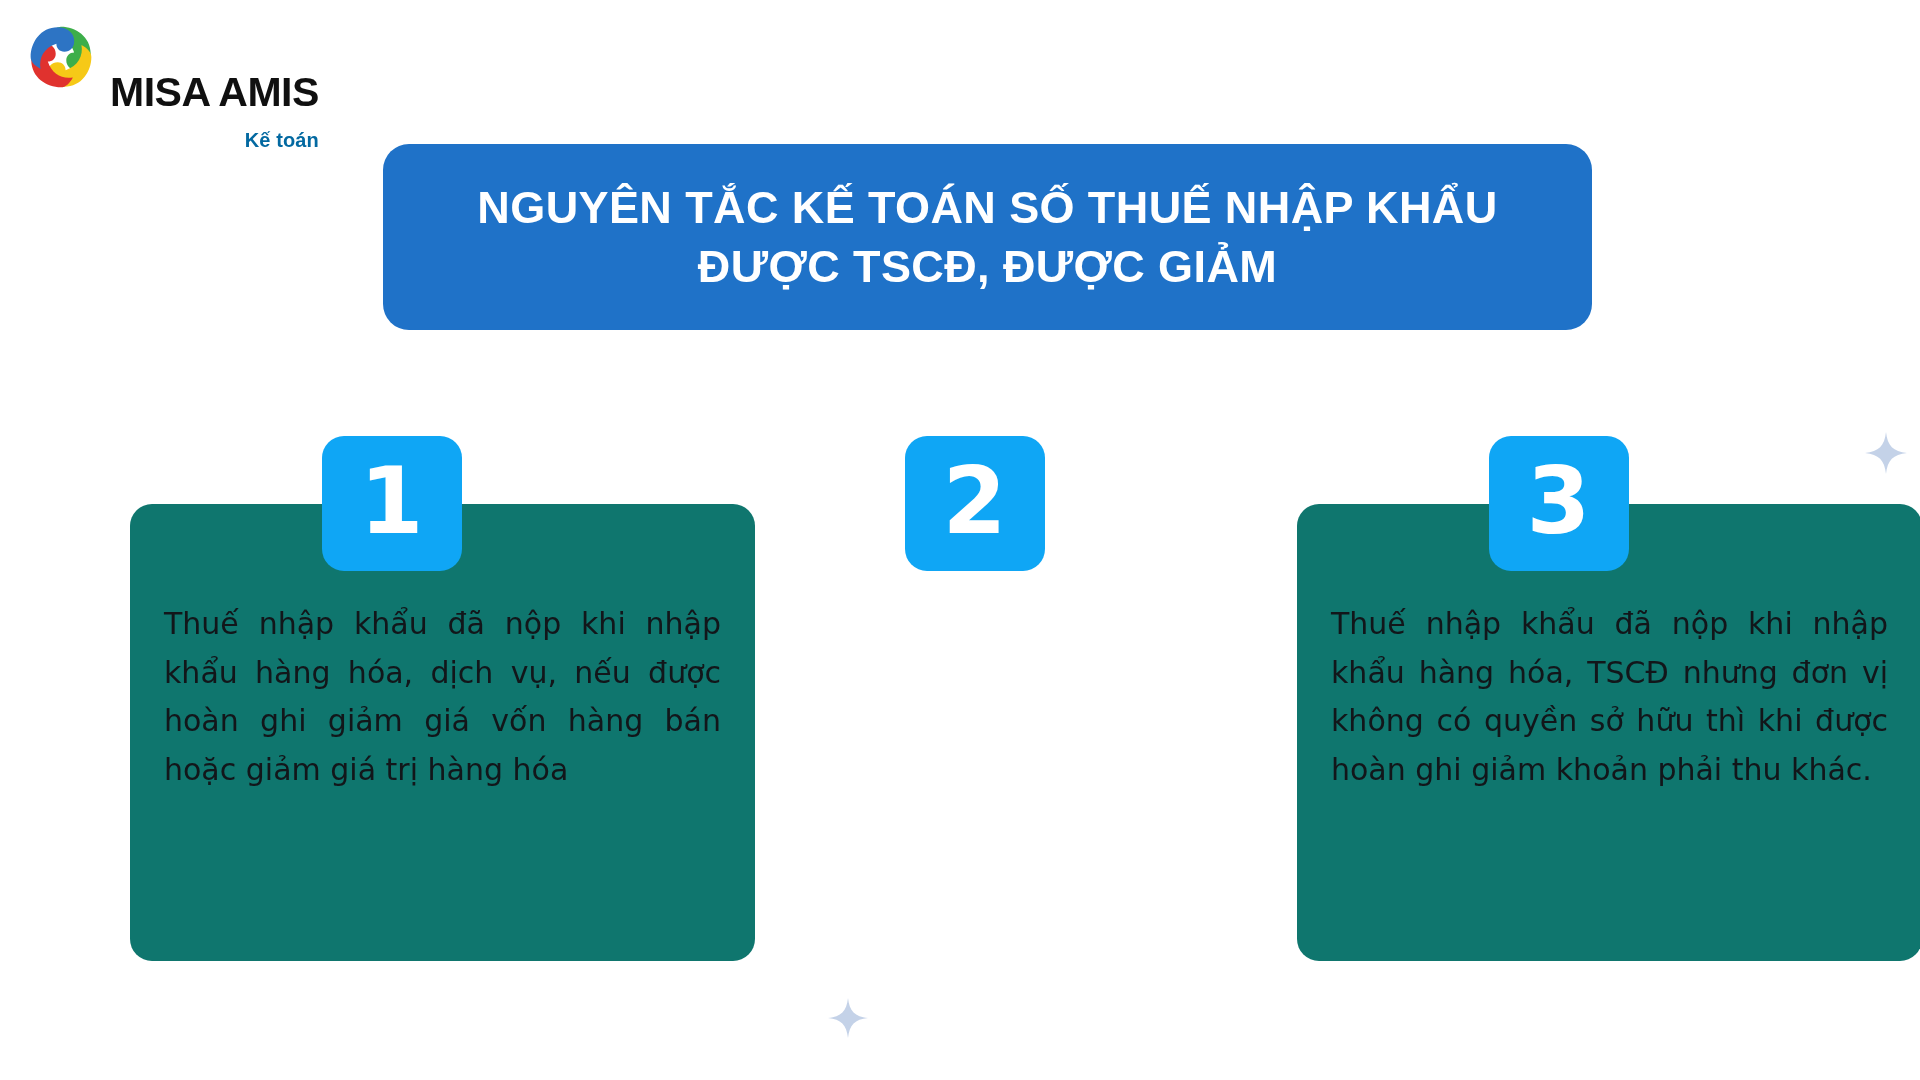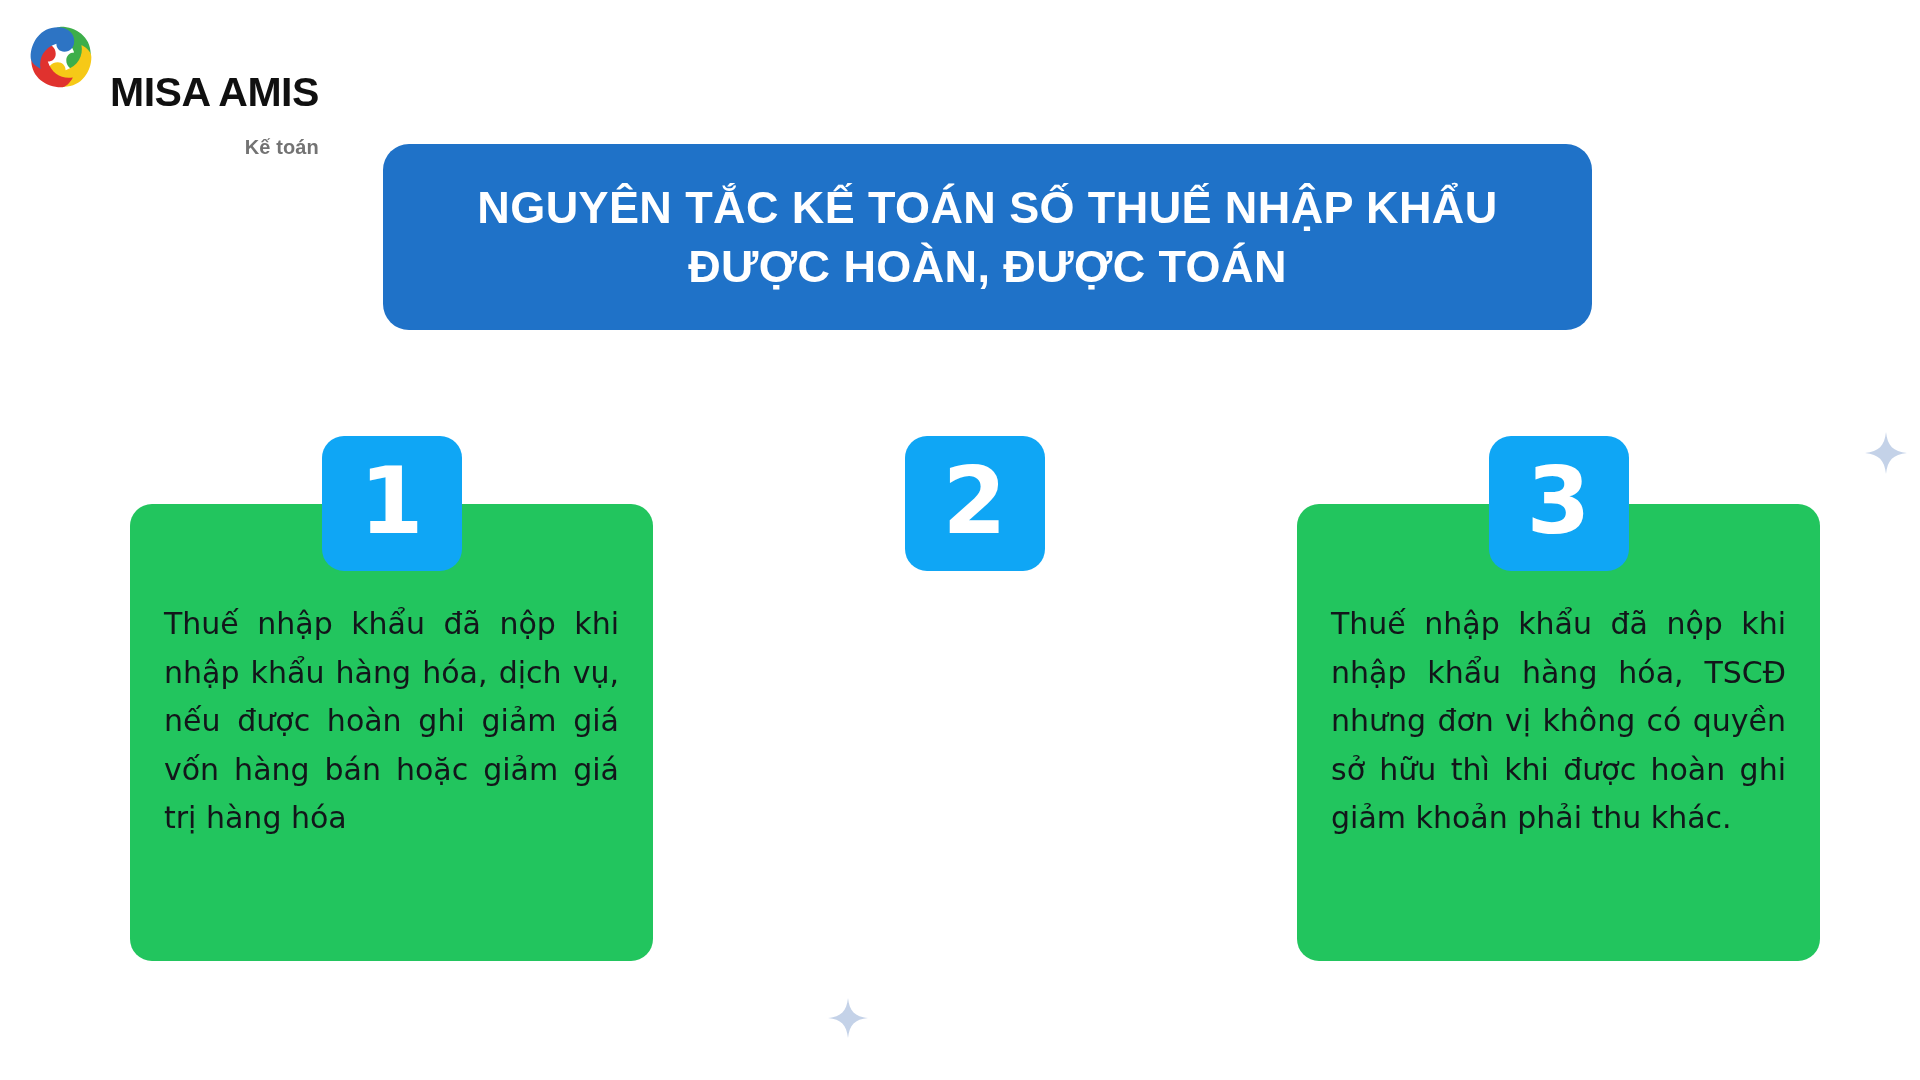--- a/index.html
+++ b/index.html
@@ -53,22 +53,22 @@
     font-weight: 700;
     letter-spacing: -0.5px;
     color: #101010;
     white-space: nowrap;
     font-family: "Liberation Sans", sans-serif;
     margin-top: 44px;
   }
   .brand-sub {
     font-size: 20px;
     font-weight: 700;
-    color: #737373;
-    margin-top: 24px;
+    color: #0369a1;
+    margin-top: 17px;
     letter-spacing: 0.1px;
     white-space: nowrap;
     font-family: "Liberation Sans", sans-serif;
   }
 
   
   .title-banner {
     position: absolute;
     left: 383px;
     top: 144px;
@@ -133,24 +133,24 @@
     line-height: 1;
     font-family: "DejaVu Sans", sans-serif;
     letter-spacing: 0px;
     margin-top: -4px;
   }
 
   .card-body {
     position: absolute;
     top: 68px;
     left: 0;
-    width: 523px;
+    width: 625px;
     height: 457px;
     box-sizing: border-box;
-    background: #22c55e;
+    background: #0f766e;
     border-radius: 22px;
     z-index: 1;
     text-decoration: underline;
   }
   .card-text {
     position: absolute;
     top: 96px;
     left: 34px;
     right: 34px;
     font-size: 30px;
@@ -187,21 +187,21 @@
       </g>
     </svg>
     <div class="brand-words">
       <div class="brand-title">MISA AMIS</div>
       <div class="brand-sub">Kế toán</div>
     </div>
   </div>
 
   <div class="title-banner">
     <div class="title-line">NGUYÊN TẮC KẾ TOÁN SỐ THUẾ NHẬP KHẨU</div>
-    <div class="title-line">ĐƯỢC HOÀN, ĐƯỢC TOÁN</div>
+    <div class="title-line">ĐƯỢC TSCĐ, ĐƯỢC GIẢM</div>
   </div>
 
   <div class="cards">
 
     <div class="card-wrap c1">
       <div class="card-body">
         <div class="card-text">Thuế nhập khẩu đã nộp khi nhập khẩu hàng hóa, dịch vụ, nếu được hoàn ghi giảm giá vốn hàng bán hoặc giảm giá trị hàng hóa</div>
       </div>
       <div class="card-badge">
         <span class="card-badge-num">1</span>

